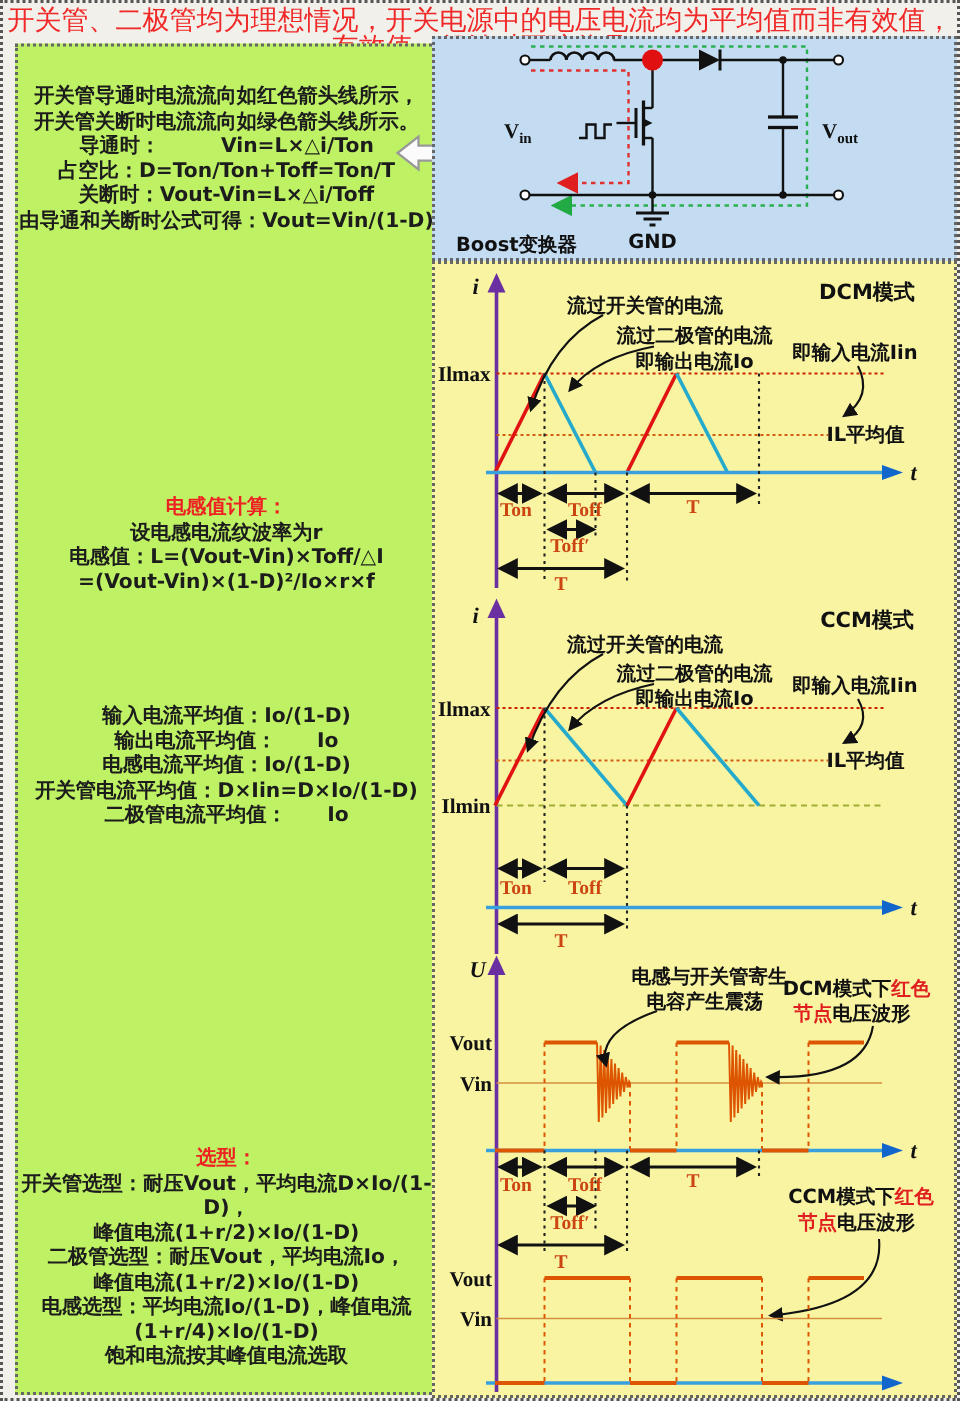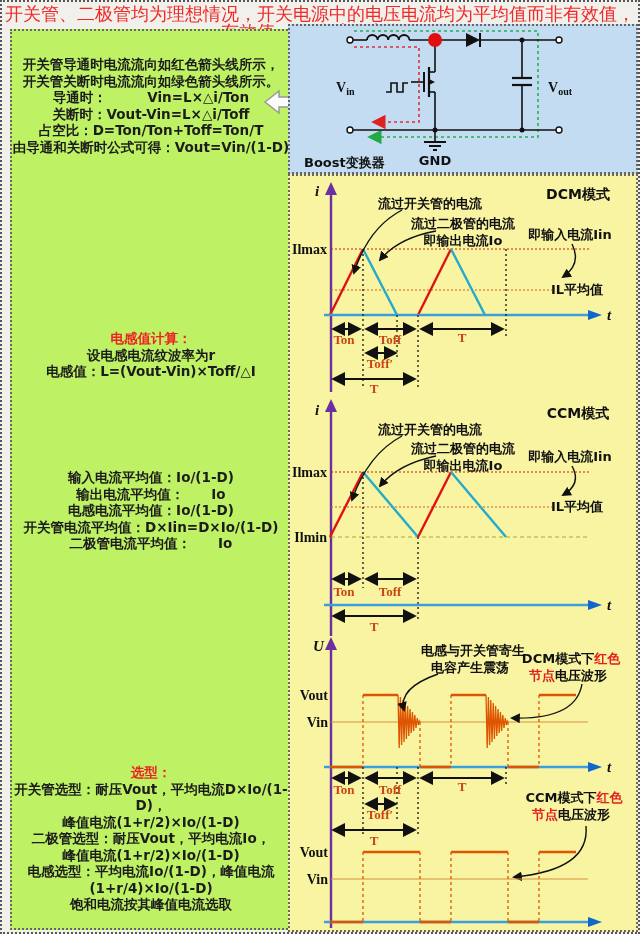--- a/index.html
+++ b/index.html
@@ -30,28 +30,29 @@
 
 <div id="stage">
 
   <div class="banner">开关管、二极管均为理想情况，开关电源中的电压电流均为平均值而非有效值，有效值一般针对正弦信号</div>
 
   <div class="left-panel">
     <div class="tblock" style="top:25px">
       <div>开关管导通时电流流向如红色箭头线所示，</div>
       <div>开关管关断时电流流向如绿色箭头线所示。</div>
       <div>导通时：　　　Vin=L×△i/Ton</div>
+      <div>占空比：D=Ton/Ton+Toff=Ton/T</div>
       <div>关断时：Vout-Vin=L×△i/Toff</div>
-      <div>占空比：D=Ton/Ton+Toff=Ton/T</div>
       <div>由导通和关断时公式可得：Vout=Vin/(1-D)</div>
     </div>
     <div class="tblock" style="top:259px">
       <div class="title">电感值计算：</div>
       <div>设电感电流纹波率为r</div>
       <div>电感值：L=(Vout-Vin)×Toff/△I</div>
+      <div>=(Vout-Vin)×(1-D)²/Io×r×f</div>
     </div>
     <div class="tblock" style="top:438px">
       <div>输入电流平均值：Io/(1-D)</div>
       <div>输出电流平均值：　　Io</div>
       <div>电感电流平均值：Io/(1-D)</div>
       <div>开关管电流平均值：D×Iin=D×Io/(1-D)</div>
       <div>二极管电流平均值：　　Io</div>
     </div>
     <div class="tblock" style="top:693px">
       <div class="title">选型：</div>

